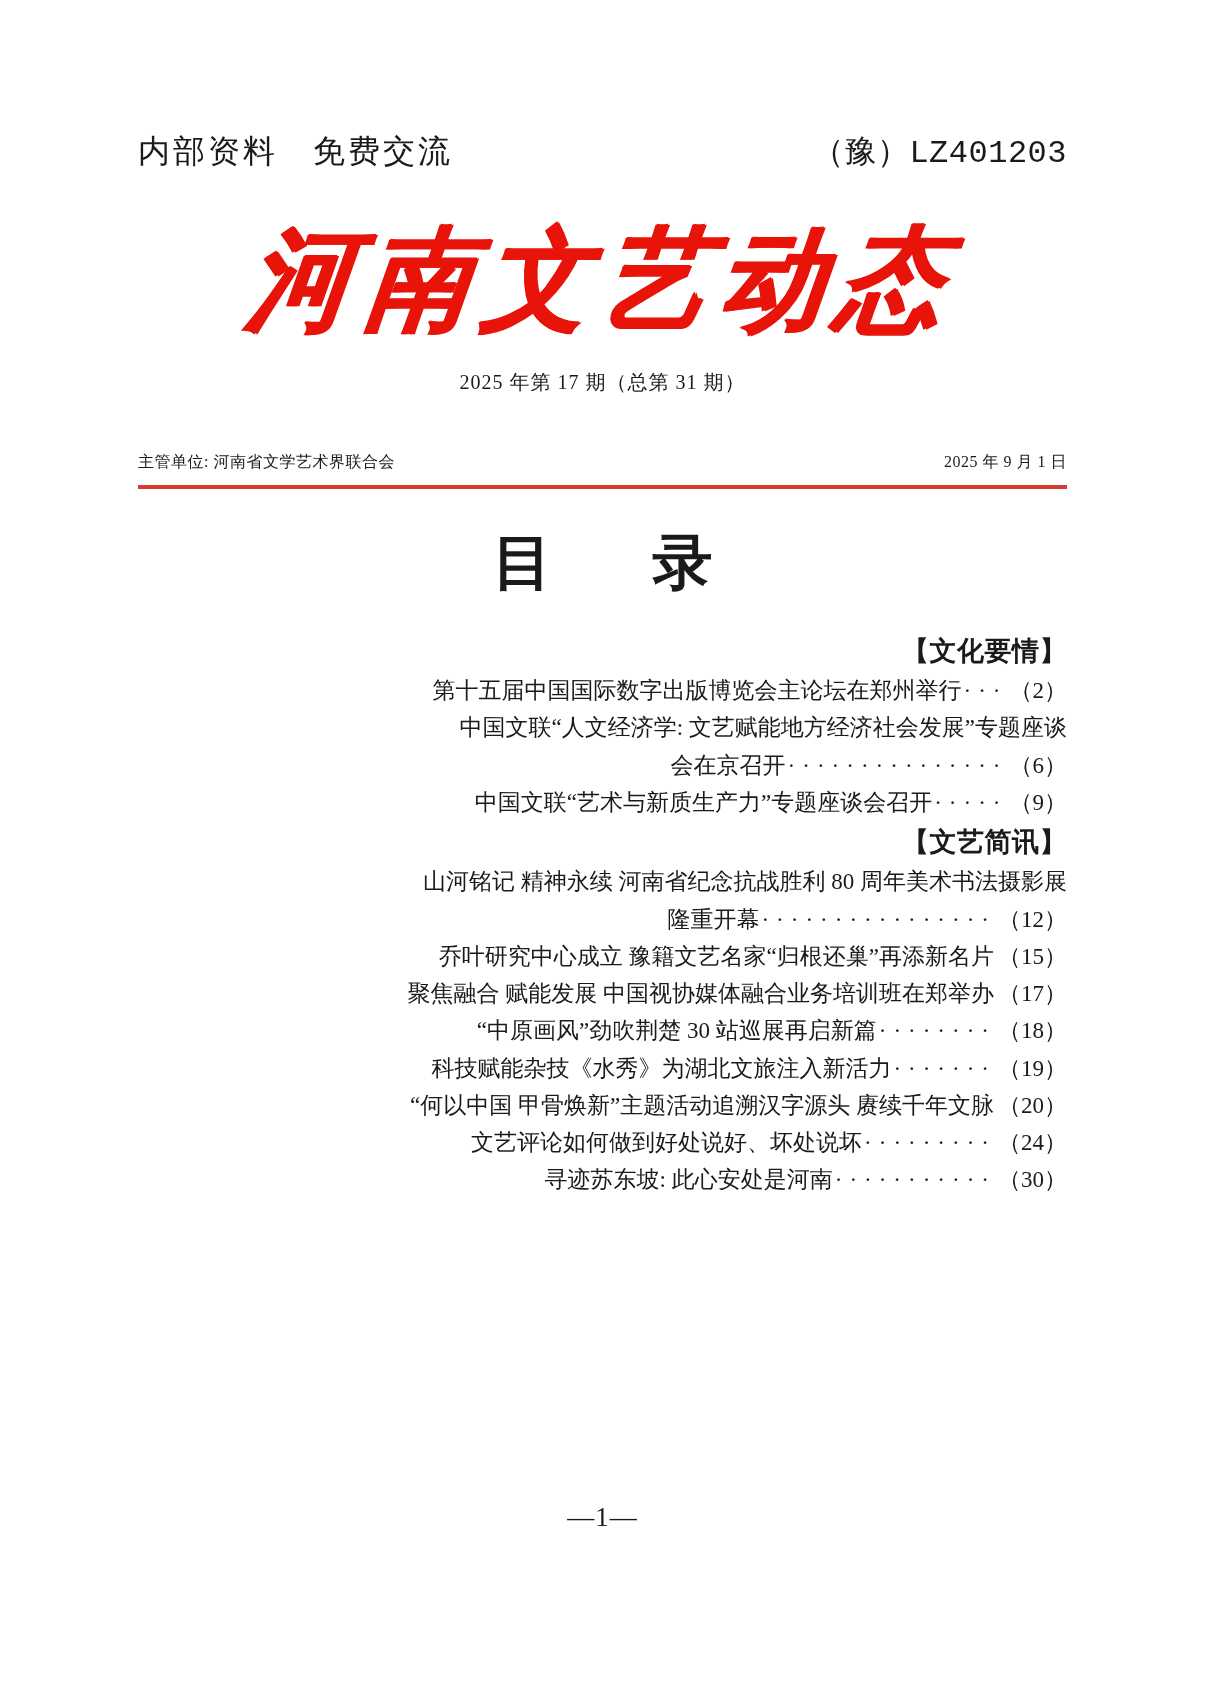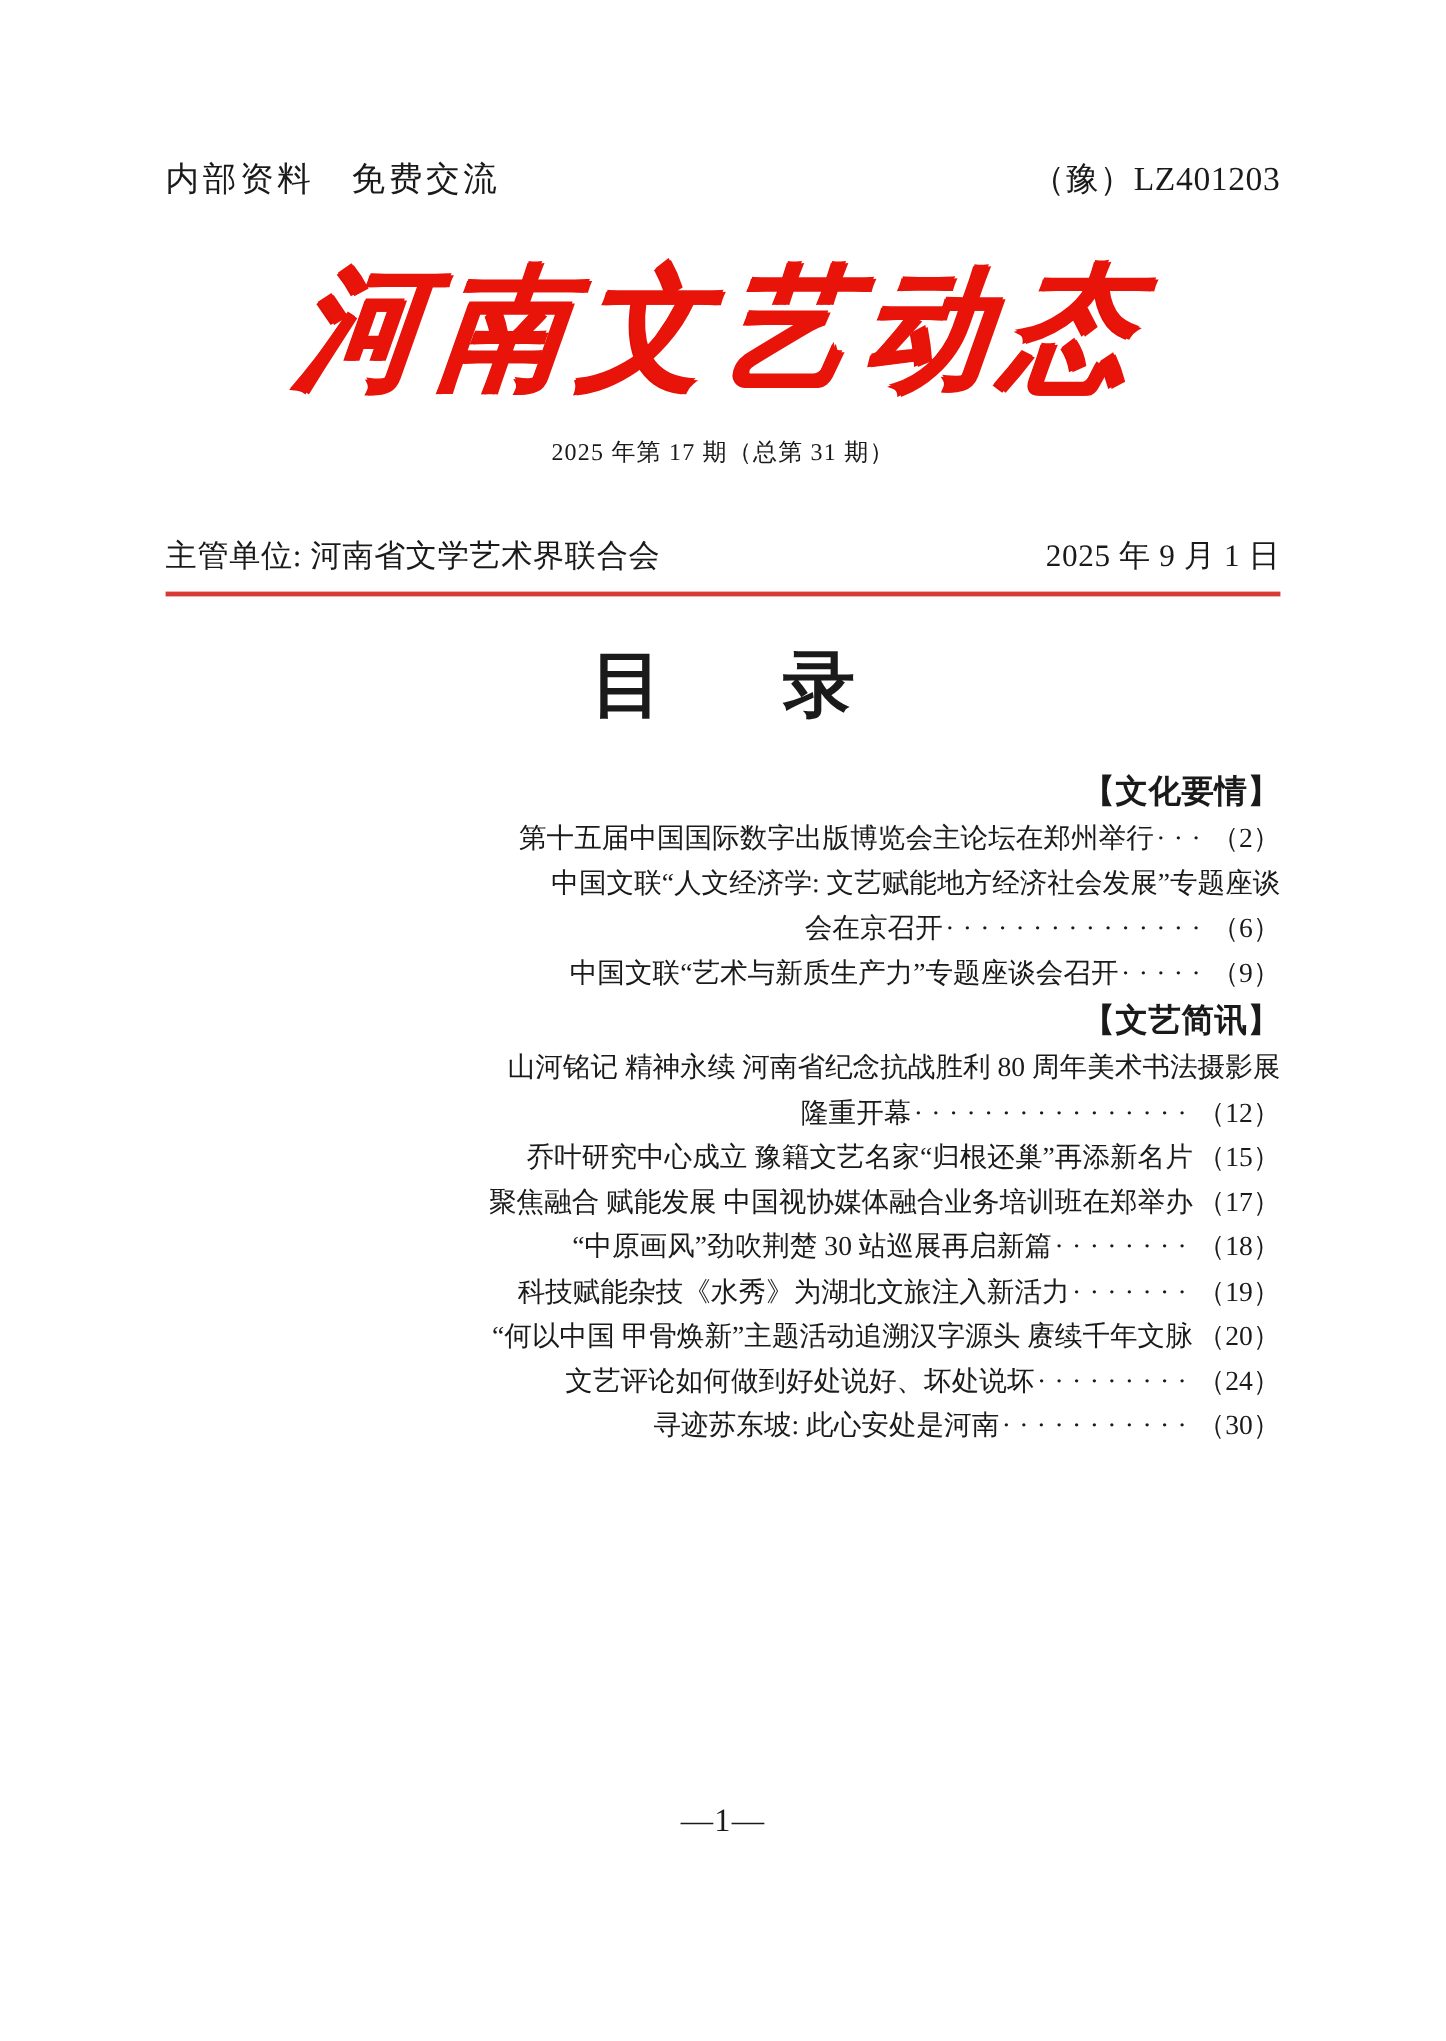--- a/index.html
+++ b/index.html
@@ -22,29 +22,29 @@
     box-sizing: border-box;
     padding: 0 138px;
   }
 
   
   .top-line {
     display: flex;
     justify-content: space-between;
     align-items: baseline;
     padding-top: 130px;
-    font-size: 28px;
+    font-size: 32px;
     letter-spacing: 1px;
   }
   .top-line .left {
     font-family: "Liberation Serif", "DejaVu Serif", serif;
     letter-spacing: 3px;
   }
   .top-line .right {
-    font-family: Liberation Serif, serif;
+    font-family: Liberation Mono, monospace;
     letter-spacing: 0.5px;
   }
 
   .masthead {
     text-align: center;
     margin-top: 42px;
     height: 125px;
     line-height: 125px;
   }
   .masthead .brush {
@@ -65,21 +65,21 @@
     margin-top: 28px;
     font-size: 20px;
     letter-spacing: 1px;
   }
 
   .publisher-line {
     display: flex;
     justify-content: space-between;
     align-items: baseline;
     margin-top: 56px;
-    font-size: 26px;
+    font-size: 16px;
   }
   .publisher-line .left { letter-spacing: 0.5px; }
   .publisher-line .right { letter-spacing: 0.5px; }
 
   .rule {
     margin-top: 12px;
     height: 4px;
     background: #d83a34;
     width: 100%;
   }

